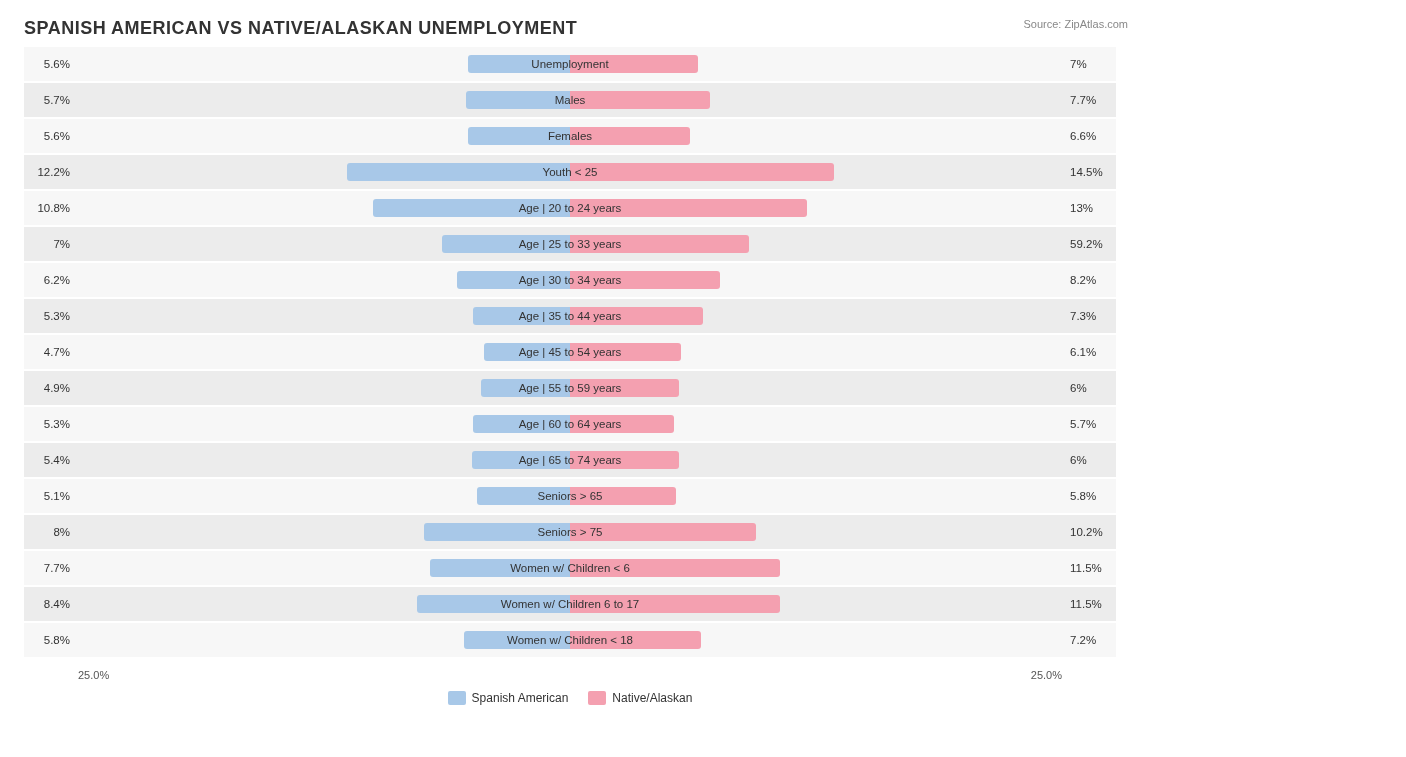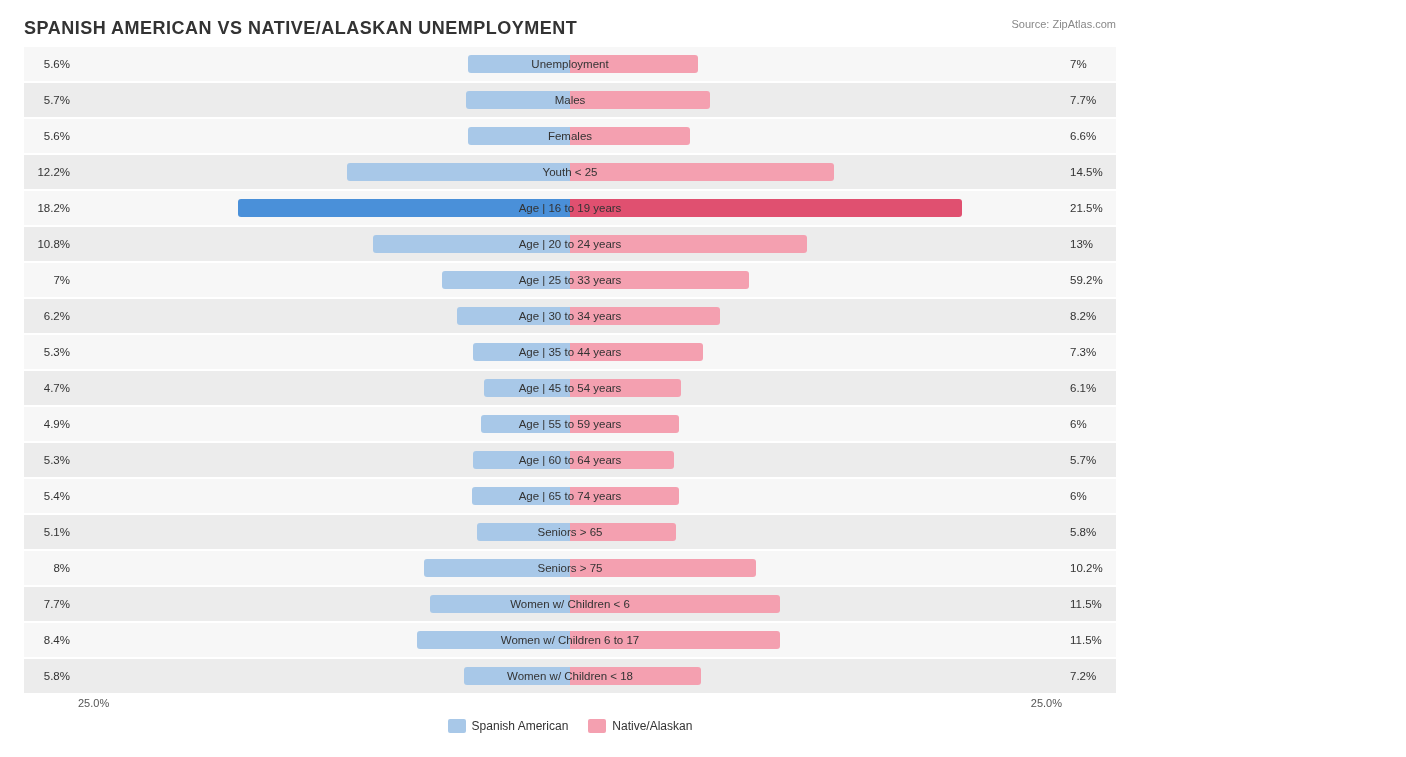--- a/index.html
+++ b/index.html
@@ -18,21 +18,21 @@
     .chart-title {
       font-size: 18px;
       font-weight: bold;
       color: #333;
       margin-bottom: 6px;
       letter-spacing: 0.5px;
     }
     .source-label {
       position: absolute;
       top: 18px;
-      right: 24px;
+      right: 12px;
       font-size: 11px;
       color: #888;
     }
     .chart-area {
       width: 100%;
       margin-top: 8px;
     }
     .row {
       display: flex;
       align-items: center;
@@ -99,21 +99,21 @@
       width: 52px;
       text-align: left;
       font-size: 11.5px;
       color: #333;
       padding-left: 6px;
       flex-shrink: 0;
     }
     .axis-row {
       display: flex;
       align-items: center;
-      margin-top: 4px;
+      margin-top: 12px;
     }
     .axis-left-space {
       width: 52px;
       flex-shrink: 0;
     }
     .axis-bar-area {
       flex: 1;
       display: flex;
       justify-content: space-between;
       font-size: 11px;
@@ -196,31 +196,20 @@
       <div class="row">
         <div class="left-val">12.2%</div>
         <div class="bar-area">
           <div class="bar-inner">
             <div class="bar-left" style="width: 24.4%;"></div>
             <div class="bar-right" style="width: 29%;"></div>
             <div class="center-label">Youth &lt; 25</div>
           </div>
         </div>
         <div class="right-val">14.5%</div>
-      </div>
-      <div class="row row-highlight-blue row-highlight-pink">
-        <div class="left-val">18.2%</div>
-        <div class="bar-area">
-          <div class="bar-inner">
-            <div class="bar-left" style="width: 36.4%; background: rgb(74, 144, 217);"></div>
-            <div class="bar-right" style="width: 43%; background: rgb(224, 80, 112);"></div>
-            <div class="center-label">Age | 16 to 19 years</div>
-          </div>
-        </div>
-        <div class="right-val">21.5%</div>
       </div>
       <div class="row">
         <div class="left-val">10.8%</div>
         <div class="bar-area">
           <div class="bar-inner">
             <div class="bar-left" style="width: 21.6%;"></div>
             <div class="bar-right" style="width: 26%;"></div>
             <div class="center-label">Age | 20 to 24 years</div>
           </div>
         </div>

